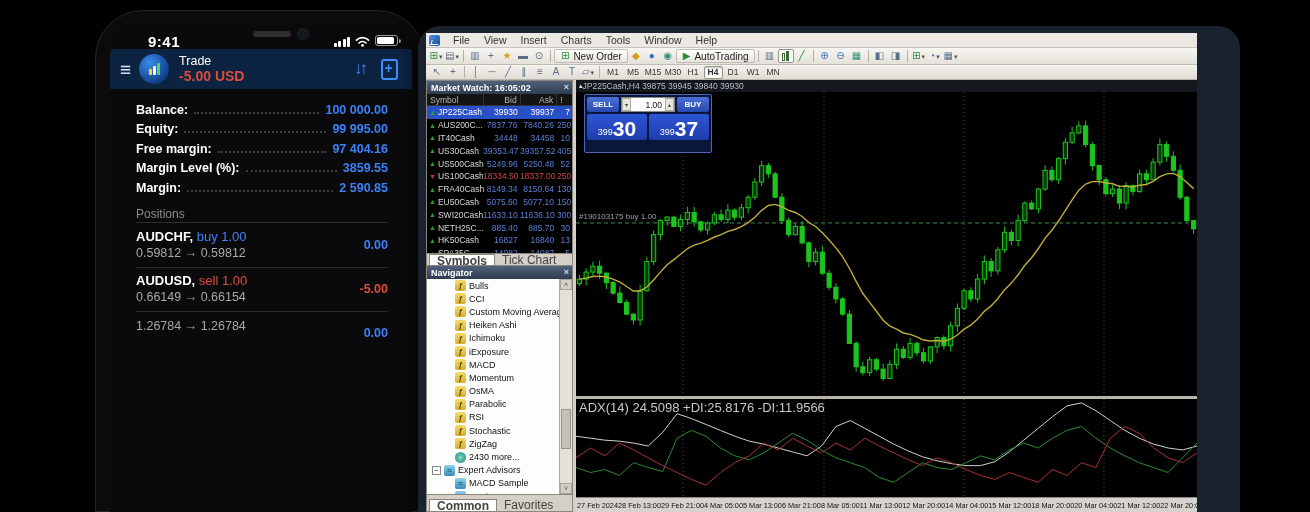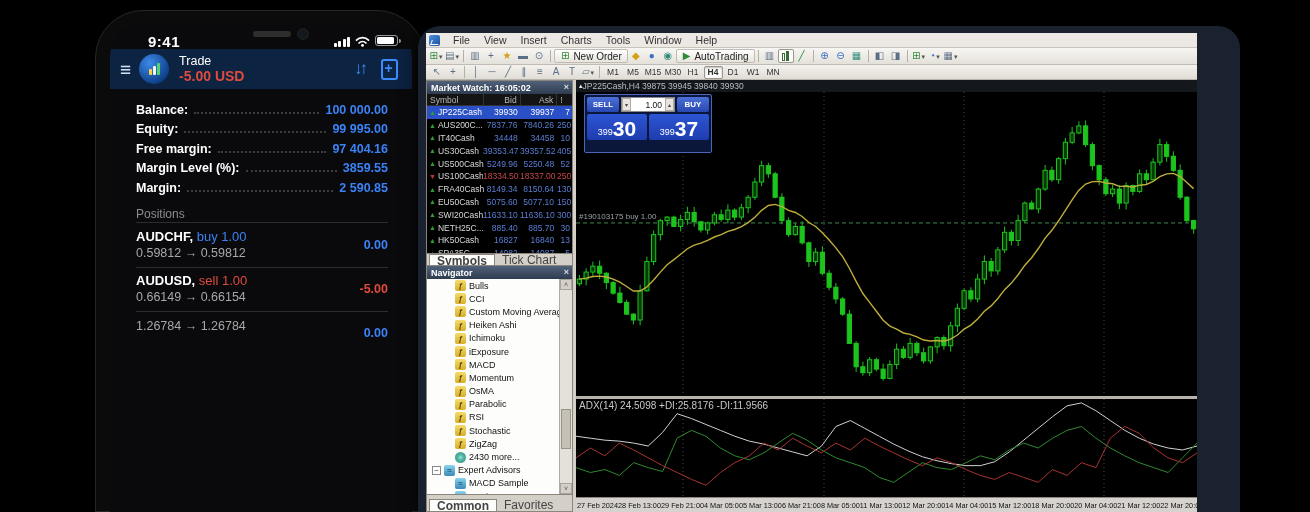--- a/index.html
+++ b/index.html
@@ -124,21 +124,21 @@
   .oc-spin{flex:1;background:#fff;border:1px solid #8a8a8a;display:flex;align-items:center;font-size:8.5px;color:#111}
   .oc-spin .sb{width:9px;height:100%;background:#e8e5de;border:1px solid #b0aca4;font-size:6px;display:flex;align-items:center;justify-content:center;color:#444}
   .oc-spin .lot{flex:1;text-align:right;padding-right:3px}
   .oc-row2{display:flex;height:26px;gap:2px;margin-top:2px}
   .oc-price{flex:1;background:linear-gradient(#2d55d4,#1f3cae);color:#fff;display:flex;align-items:flex-end;justify-content:center;border-radius:2px;padding-bottom:1px}
   .oc-price .small{font-size:9px;margin-bottom:2px}
   .oc-price .big{font-size:21px;font-weight:bold;line-height:.95}
   .trade-label{position:absolute;left:3px;font-size:8px;color:#9aa0a6;z-index:4}
   .hsplit{position:absolute;left:0;top:316px;width:621px;height:3px;background:#b8b4ac}
   .adx-pane{position:absolute;left:0;top:319px;width:621px;height:98px;background:#000;overflow:hidden}
-  .adx-label{position:absolute;left:3px;top:1px;font-size:10px;color:#c8c8c8;z-index:3}
+  .adx-label{position:absolute;left:3px;top:1px;font-size:13px;color:#c8c8c8;z-index:3}
   .date-axis{position:absolute;left:0;top:417px;width:621px;height:15px;background:#d6d3ce;border-top:1px solid #8a867e;
     display:flex;justify-content:space-between;align-items:center;font-size:7.3px;color:#111;padding:0 1px;overflow:hidden}
   .date-axis span{white-space:nowrap}
 </style>
 </head>
 <body>
 
 <div class="phone">
   <div class="phone-screen">
     <div class="statusbar">

